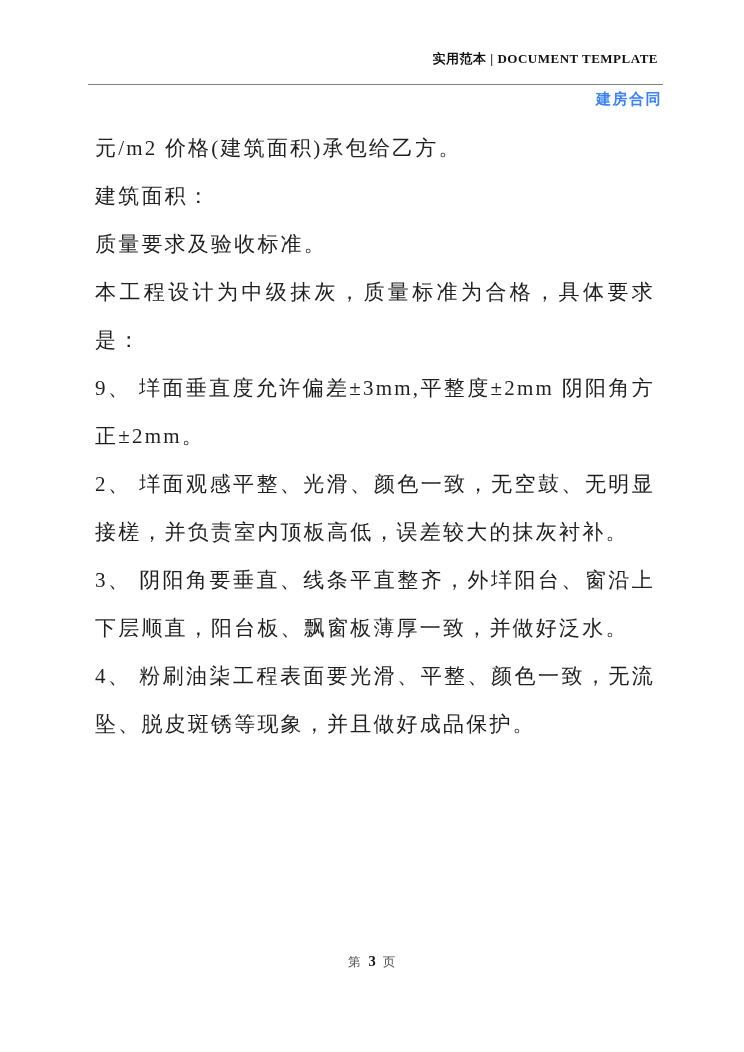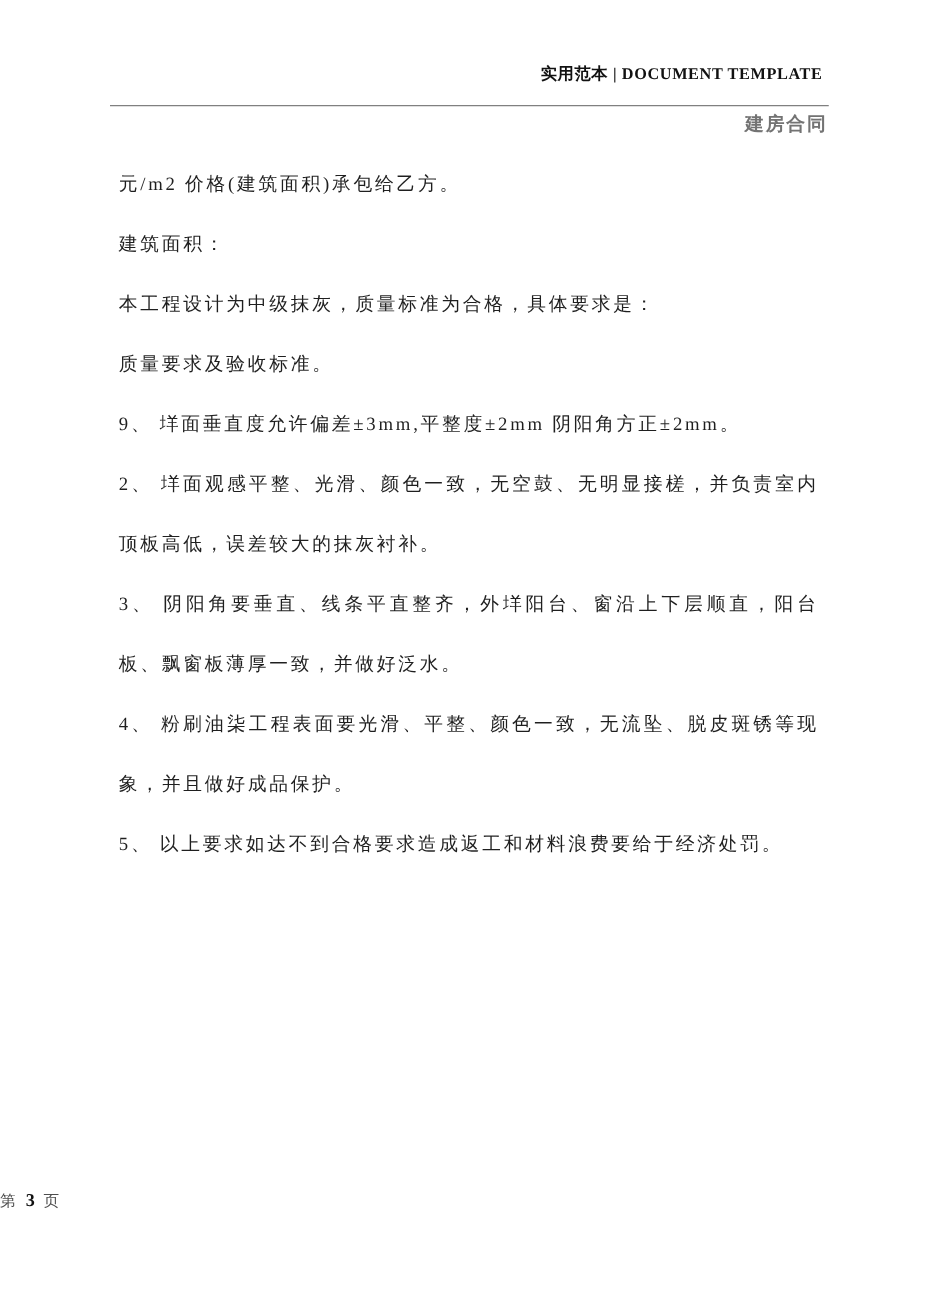--- a/index.html
+++ b/index.html
@@ -39,45 +39,46 @@
   }
   .doc-title {
     position: absolute;
     top: 90px;
     left: 88px;
     right: 82px;
     text-align: right;
     font-size: 15px;
     font-weight: 700;
     letter-spacing: 1.5px;
-    color: #737373;
+    color: #3b82f6;
   }
 
   
   .doc-body {
     position: absolute;
     top: 124px;
     left: 95px;
     width: 560px;
   }
   .doc-body p {
-    font-size: 15px;
+    font-size: 21px;
     line-height: 48px;
     letter-spacing: 2.2px;
     text-align: justify;
     text-align-last: left;
     color: #1f1f1f;
   }
 
   
   .page-footer {
     position: absolute;
     top: 952px;
     left: 0;
     width: 100%;
+    text-align: center;
     white-space: nowrap;
   }
   .page-footer .muted {
     font-size: 12.5px;
     color: #4d4d4d;
     letter-spacing: 1px;
   }
   .page-footer .num {
     font-size: 14.5px;
     font-weight: 700;
@@ -92,26 +93,25 @@
 
   <div class="header-brand">实用范本 | DOCUMENT TEMPLATE</div>
 
   <div class="header-rule"></div>
 
   <div class="doc-title">建房合同</div>
 
   <div class="doc-body">
     <p>元/m2 价格(建筑面积)承包给乙方。</p>
     <p>建筑面积：</p>
+    <p>质量要求及验收标准。</p>
     <p>本工程设计为中级抹灰，质量标准为合格，具体要求是：</p>
-    <p>质量要求及验收标准。</p>
     <p>9、 垟面垂直度允许偏差±3mm,平整度±2mm 阴阳角方正±2mm。</p>
     <p>2、 垟面观感平整、光滑、颜色一致，无空鼓、无明显接槎，并负责室内顶板高低，误差较大的抹灰衬补。</p>
     <p>3、 阴阳角要垂直、线条平直整齐，外垟阳台、窗沿上下层顺直，阳台板、飘窗板薄厚一致，并做好泛水。</p>
     <p>4、 粉刷油柒工程表面要光滑、平整、颜色一致，无流坠、脱皮斑锈等现象，并且做好成品保护。</p>
-    <p>5、 以上要求如达不到合格要求造成返工和材料浪费要给于经济处罚。</p>
   </div>
 
   <div class="page-footer">
     <span class="muted">第</span><span class="num">3</span><span class="muted">页</span>
   </div>
 
 </div>
 
 </body></html>

